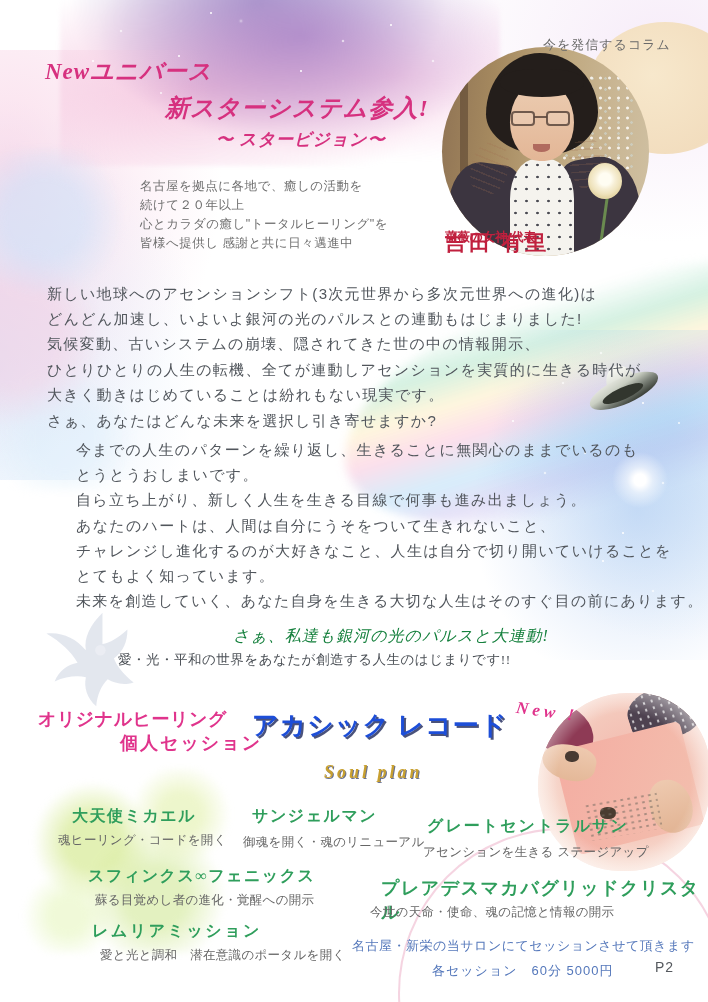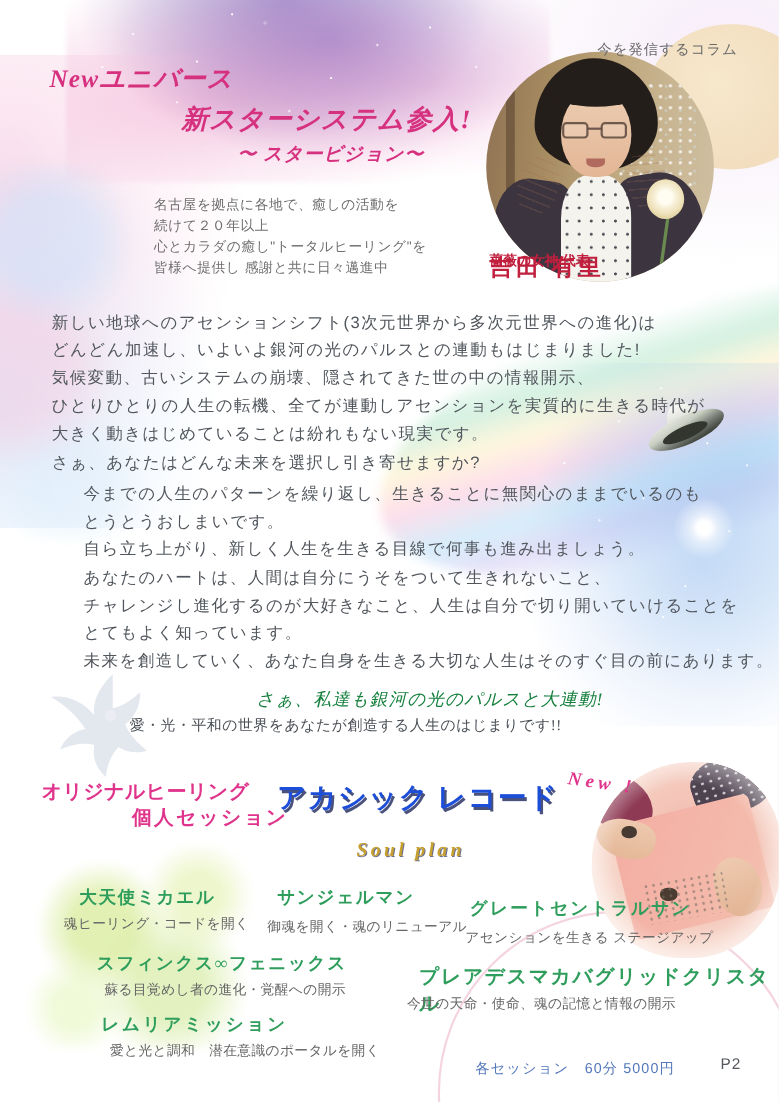--- a/index.html
+++ b/index.html
@@ -241,16 +241,17 @@
   <div class="sess-desc s1d t">御魂を開く・魂のリニューアル</div>
   <div class="sess-title serif s2t t">グレートセントラルサン</div>
   <div class="sess-desc s2d t">アセンションを生きる ステージアップ</div>
   <div class="sess-title serif s3t t">スフィンクス∞フェニックス</div>
   <div class="sess-desc s3d t">蘇る目覚めし者の進化・覚醒への開示</div>
   <div class="sess-title serif s4t t">プレアデスマカバグリッドクリスタル</div>
   <div class="sess-desc s4d t">今世の天命・使命、魂の記憶と情報の開示</div>
   <div class="sess-title serif s5t t">レムリアミッション</div>
   <div class="sess-desc s5d t">愛と光と調和　潜在意識のポータルを開く</div>
 
+  <div class="note1 t">名古屋・新栄の当サロンにてセッションさせて頂きます</div>
   <div class="note2 t">各セッション　60分 5000円</div>
   <div class="pagenum t">P2</div>
 
 </div>
 
 </body></html>

